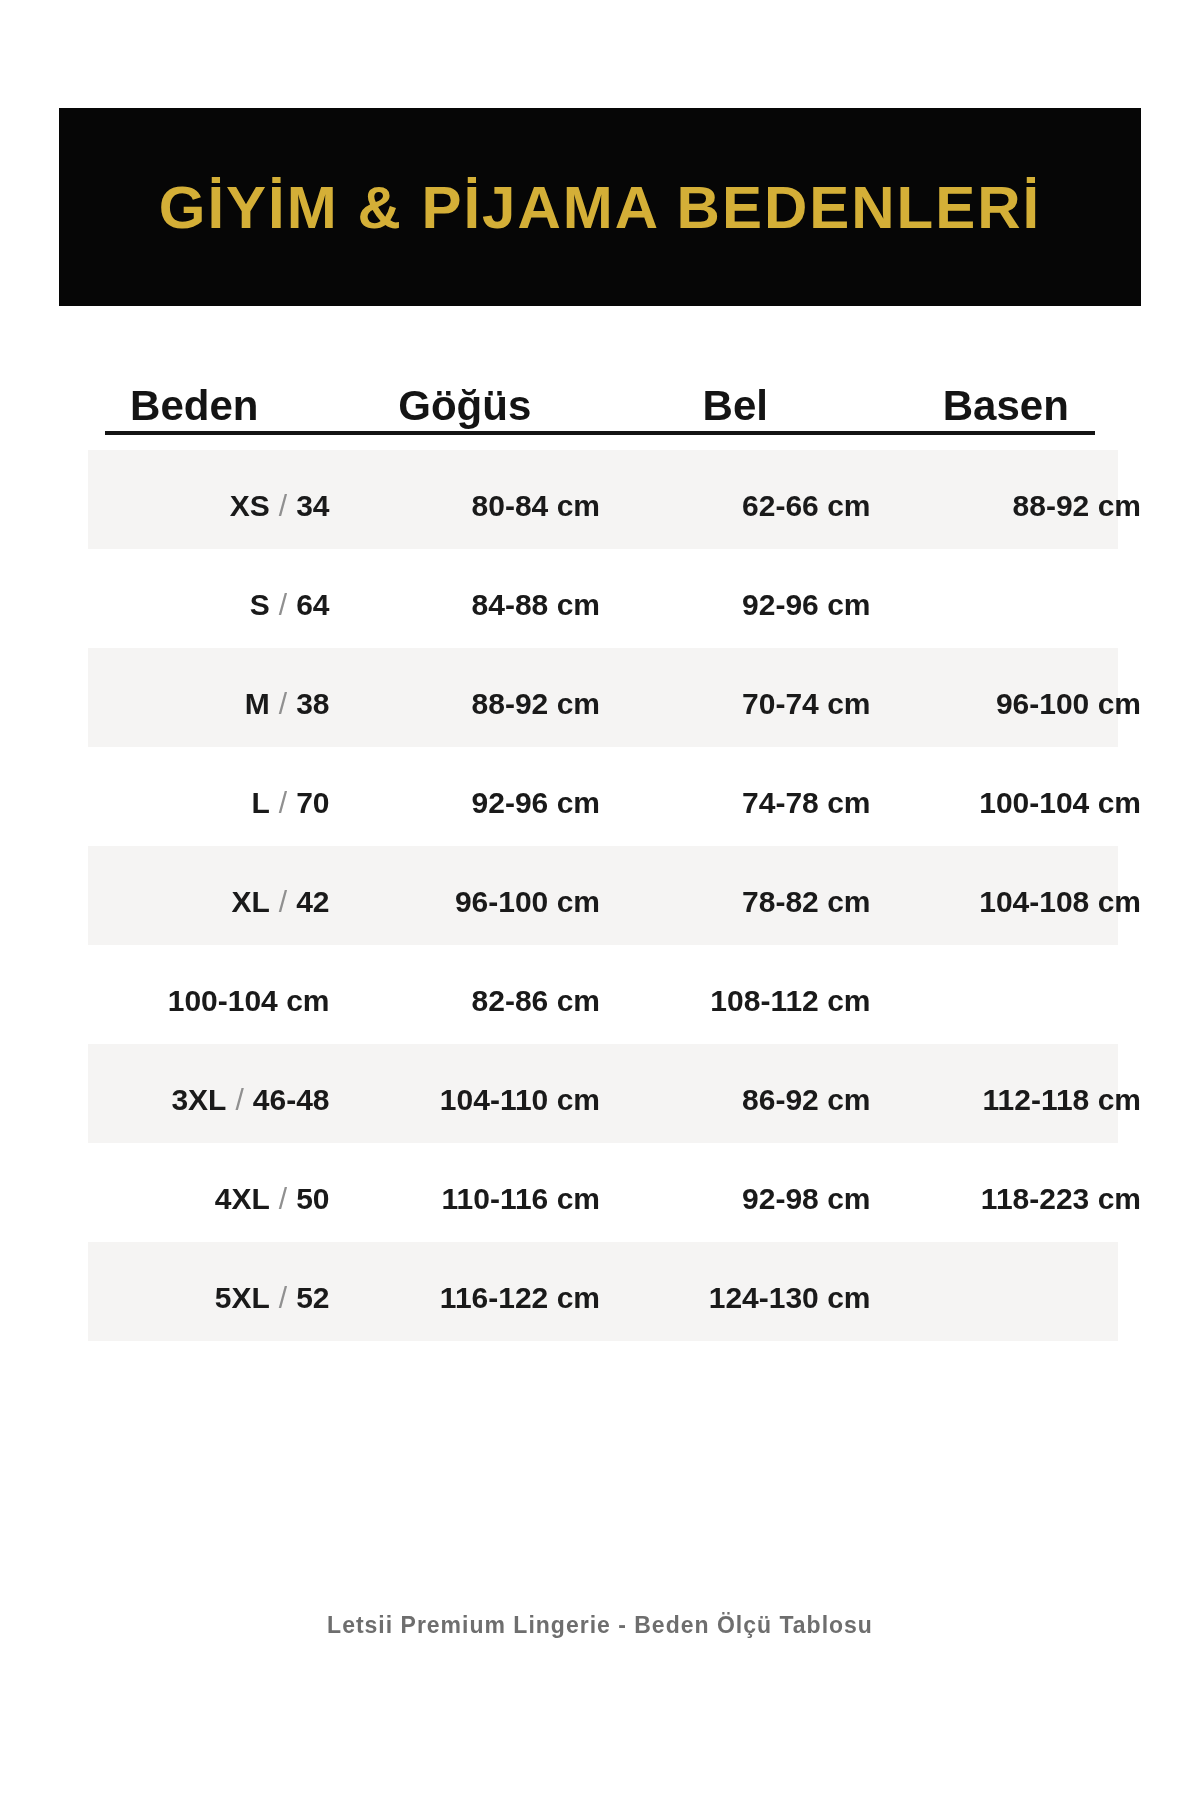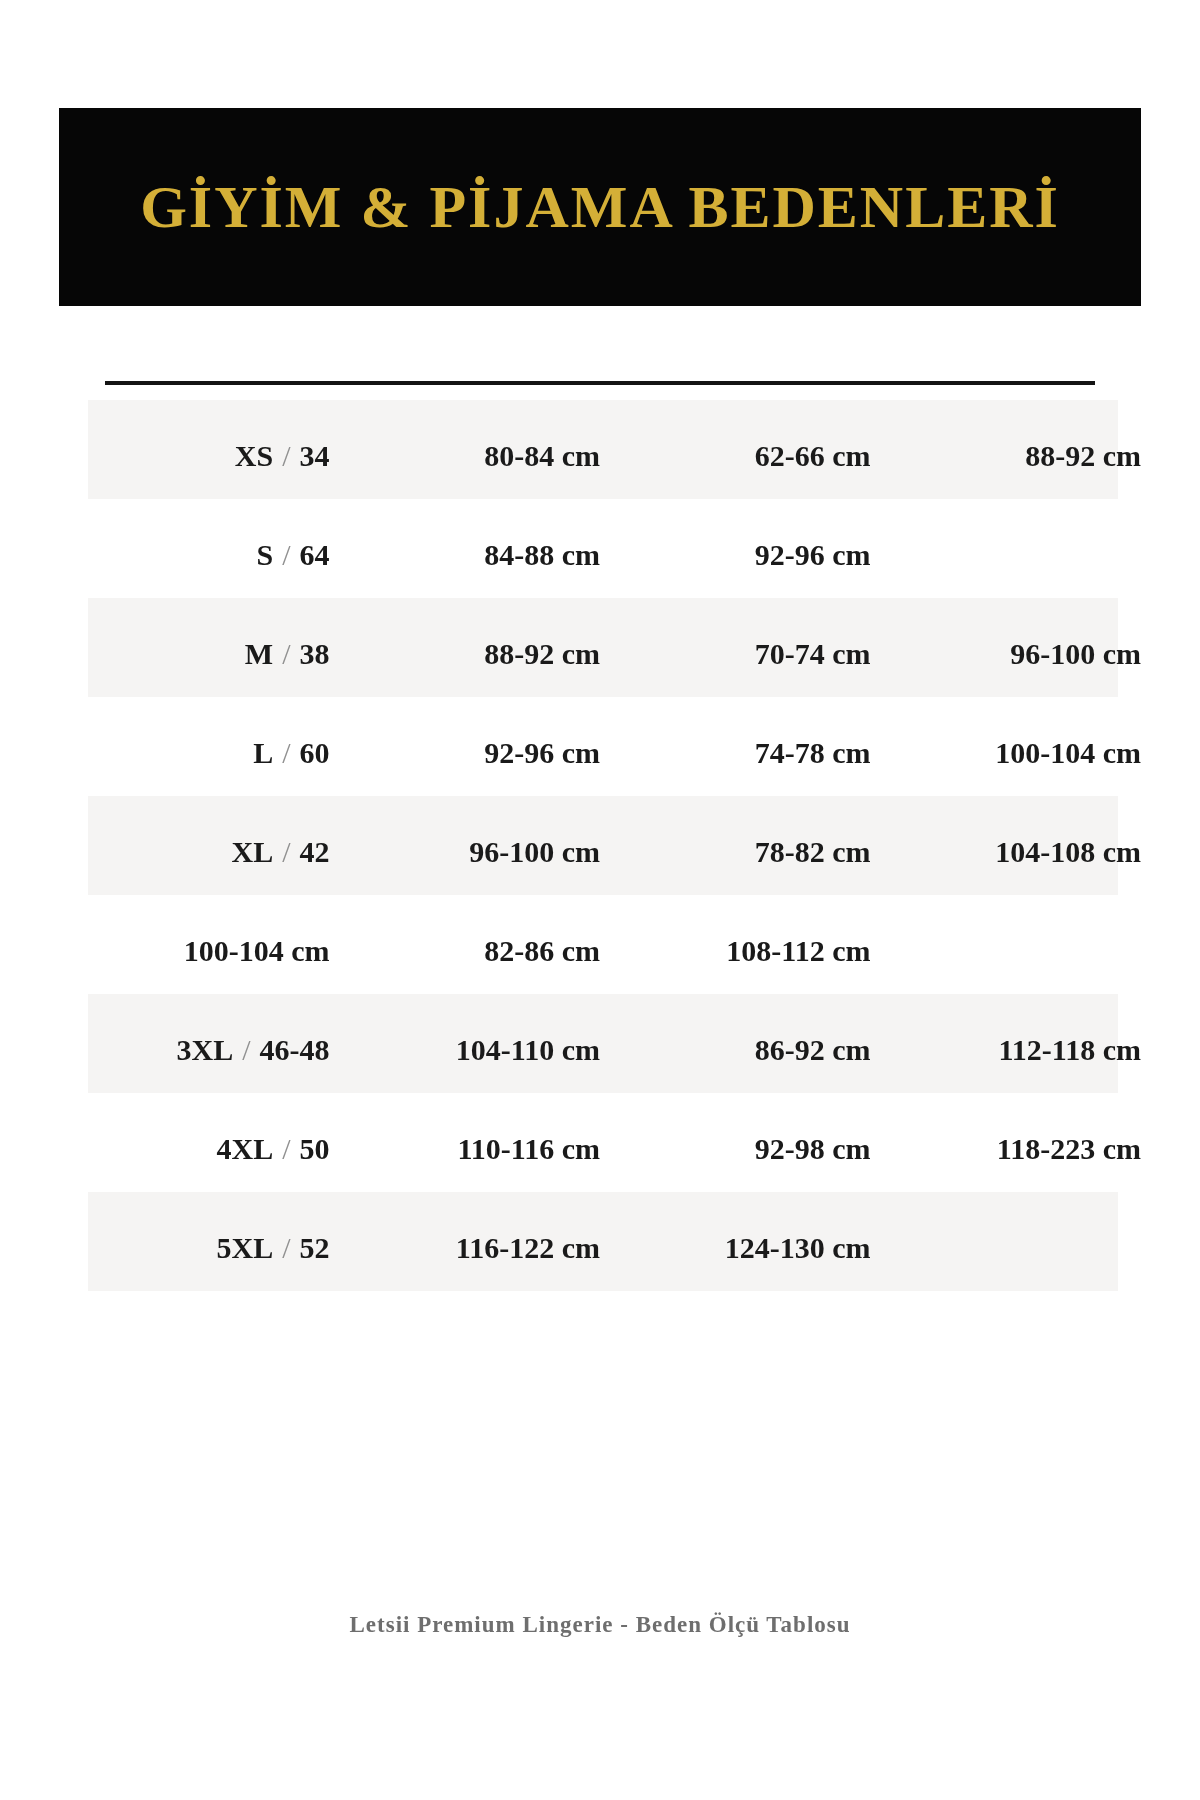--- a/index.html
+++ b/index.html
@@ -2,21 +2,21 @@
 <html style="--gold: #d4af37; --banner-bg: #060606; --stripe: #f5f4f3; --sep-color: #909090; --footer-color: #6e6e6e;"><head>
 <meta charset="utf-8">
 <style>
   html, body { margin: 0; padding: 0; background: #ffffff; }
   .page {
     position: relative;
     width: 1200px;
     height: 1800px;
     background: #ffffff;
     overflow: hidden;
-    font-family: Liberation Serif, serif;
+    font-family: Liberation Sans, sans-serif;
     color: #161616;
   }
 
   
   .banner {
     position: absolute;
     left: 59px; top: 108px;
     width: 1082px; height: 198px;
     background: var(--banner-bg, #060606);
     display: flex;
@@ -99,41 +99,47 @@
 </head>
 <body>
 
 <div class="page">
 
   <header class="banner">
     <h1 class="banner-title">GİYİM &amp; PİJAMA BEDENLERİ</h1>
   </header>
 
   <section class="size-table">
+    <div class="thead">
+      <div class="col-h">Beden</div>
+      <div class="col-h">Göğüs</div>
+      <div class="col-h">Bel</div>
+      <div class="col-h">Basen</div>
+    </div>
     <div class="rule"></div>
     <div class="rows" id="rows">
         <div class="row striped">
           <div class="cell"><span>XS</span><span class="size-sep">/</span><span>34</span></div>
           <div class="cell">80-84 cm</div>
           <div class="cell">62-66 cm</div>
           <div class="cell">88-92 cm</div>
         </div>
         <div class="row">
           <div class="cell"><span>S</span><span class="size-sep">/</span><span>64</span></div>
           <div class="cell">84-88 cm</div>
           <div class="cell">92-96 cm</div>
         </div>
         <div class="row striped">
           <div class="cell"><span>M</span><span class="size-sep">/</span><span>38</span></div>
           <div class="cell">88-92 cm</div>
           <div class="cell">70-74 cm</div>
           <div class="cell">96-100 cm</div>
         </div>
         <div class="row">
-          <div class="cell"><span>L</span><span class="size-sep">/</span><span>60</span></div>
+          <div class="cell"><span>L</span><span class="size-sep">/</span><span>70</span></div>
           <div class="cell">92-96 cm</div>
           <div class="cell">74-78 cm</div>
           <div class="cell">100-104 cm</div>
         </div>
         <div class="row striped">
           <div class="cell"><span>XL</span><span class="size-sep">/</span><span>42</span></div>
           <div class="cell">96-100 cm</div>
           <div class="cell">78-82 cm</div>
           <div class="cell">104-108 cm</div>
         </div>

